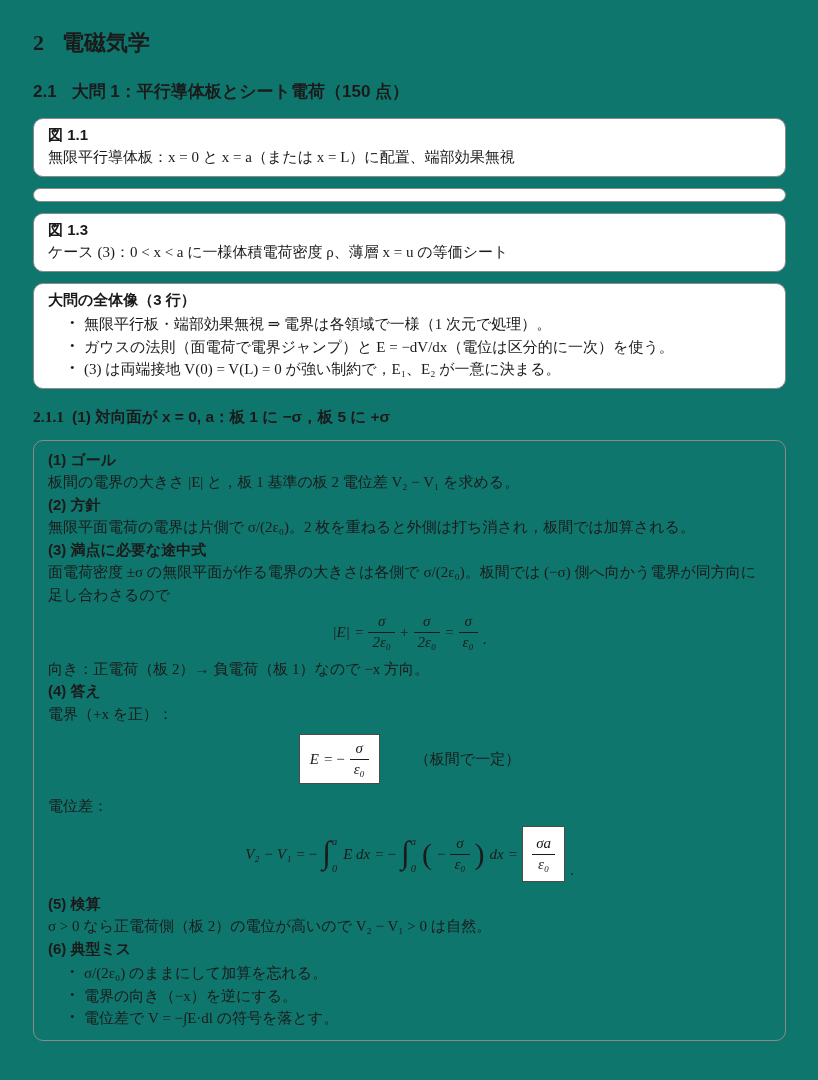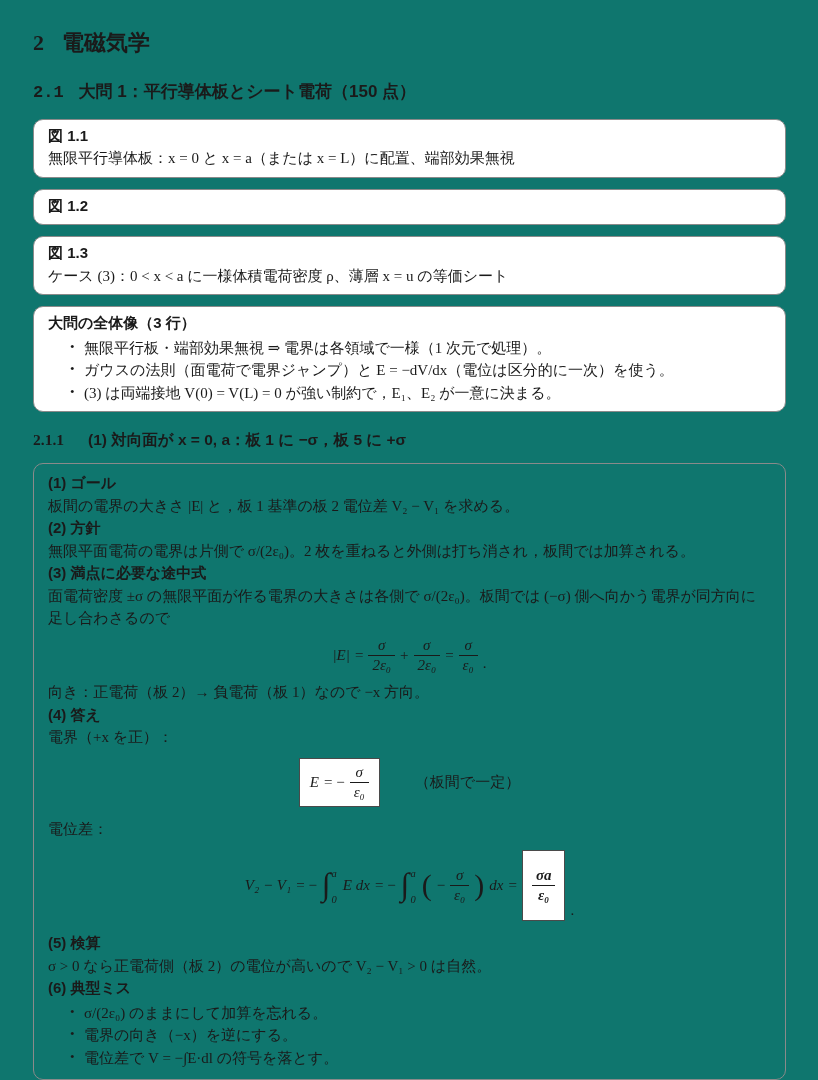--- a/index.html
+++ b/index.html
@@ -7,23 +7,23 @@
   .page {
     width: 818px; height: 1080px; margin: 0 auto; overflow: hidden;
     padding: 26px 32px 0 33px;
     font-family: "Liberation Serif", "DejaVu Serif", serif;
     font-size: 15px; line-height: 1.5; color: #1a1a1a; background: #0f766e;
   }
   .gothic { font-family: "Liberation Sans", "DejaVu Sans", sans-serif; }
   h1.sec-h { font-size: 22px; margin: 0 0 20px 0; font-weight: bold; }
   h1.sec-h .num { font-family: "Liberation Serif", serif; margin-right: 18px; }
   h2.subsec-h { font-size: 17px; margin: 0 0 13px 0; font-weight: bold; }
-  h2.subsec-h .num { font-family: Liberation Mono, monospace; margin-right: 15px; }
+  h2.subsec-h .num { font-family: Liberation Sans, sans-serif; margin-right: 15px; }
   h3.subsubsec-h { font-size: 15.5px; margin: 16px 0 12px 0; font-weight: bold; }
-  h3.subsubsec-h .num { font-family: "Liberation Serif", serif; margin-right: 24px; }
+  h3.subsubsec-h .num { font-family: "Liberation Serif", serif; margin-right: 8px; }
 
   .rbox {
     border: 1px solid #8a8a8a; border-radius: 10px;
     padding: 5px 14px 7px 14px; margin-bottom: 11px; background: #ffffff;
   }
   .rbox-title { font-weight: bold; }
   .rbox-body { }
 
   ul.dots { margin: 2px 0 0 0; padding: 0 0 0 22px; list-style: none; }
   ul.dots li { padding-left: 14px; position: relative; }
@@ -57,21 +57,20 @@
   <h2 class="subsec-h gothic">
     <span class="num">2.1</span><span>大問 1：平行導体板とシート電荷（150 点）</span>
   </h2>
 
   <div class="rbox">
     <div class="rbox-title gothic">図 1.1</div>
     <div class="rbox-body">無限平行導体板：x = 0 と x = a（または x = L）に配置、端部効果無視</div>
   </div>
 
   <div class="rbox">
-    <div class="rbox-title gothic">図 1.2</div>
   </div>
 
   <div class="rbox">
     <div class="rbox-title gothic">図 1.3</div>
     <div class="rbox-body">ケース (3)：0 &lt; x &lt; a に一様体積電荷密度 ρ、薄層 x = u の等価シート</div>
   </div>
 
   <div class="rbox" style="margin-bottom:14px;">
     <div class="rbox-title gothic">大問の全体像（3 行）</div>
     <ul class="dots">
@@ -151,21 +150,21 @@
       </span>
       <span class="bigp">(</span>
       <span style="font-style:normal;">−</span>
       <span class="frac">
         <span class="fnum">σ</span>
         <span class="fden">ε₀</span>
       </span>
       <span class="bigp">)</span>
       <span>dx</span>
       <span style="font-style:normal;">=</span>
-      <span class="mathbox" style="padding:16px 9px;font-weight:bold;">
+      <span class="mathbox" style="padding:8px 9px;">
         <span class="frac">
           <span class="fnum">σa</span>
           <span class="fden">ε₀</span>
         </span>
       </span>
       <span class="tail-dot">.</span>
     </div>
 
     <div class="sol-label gothic">(5) 検算</div>
     <div class="sol-text">σ &gt; 0 なら正電荷側（板 2）の電位が高いので V₂ − V₁ &gt; 0 は自然。</div>

